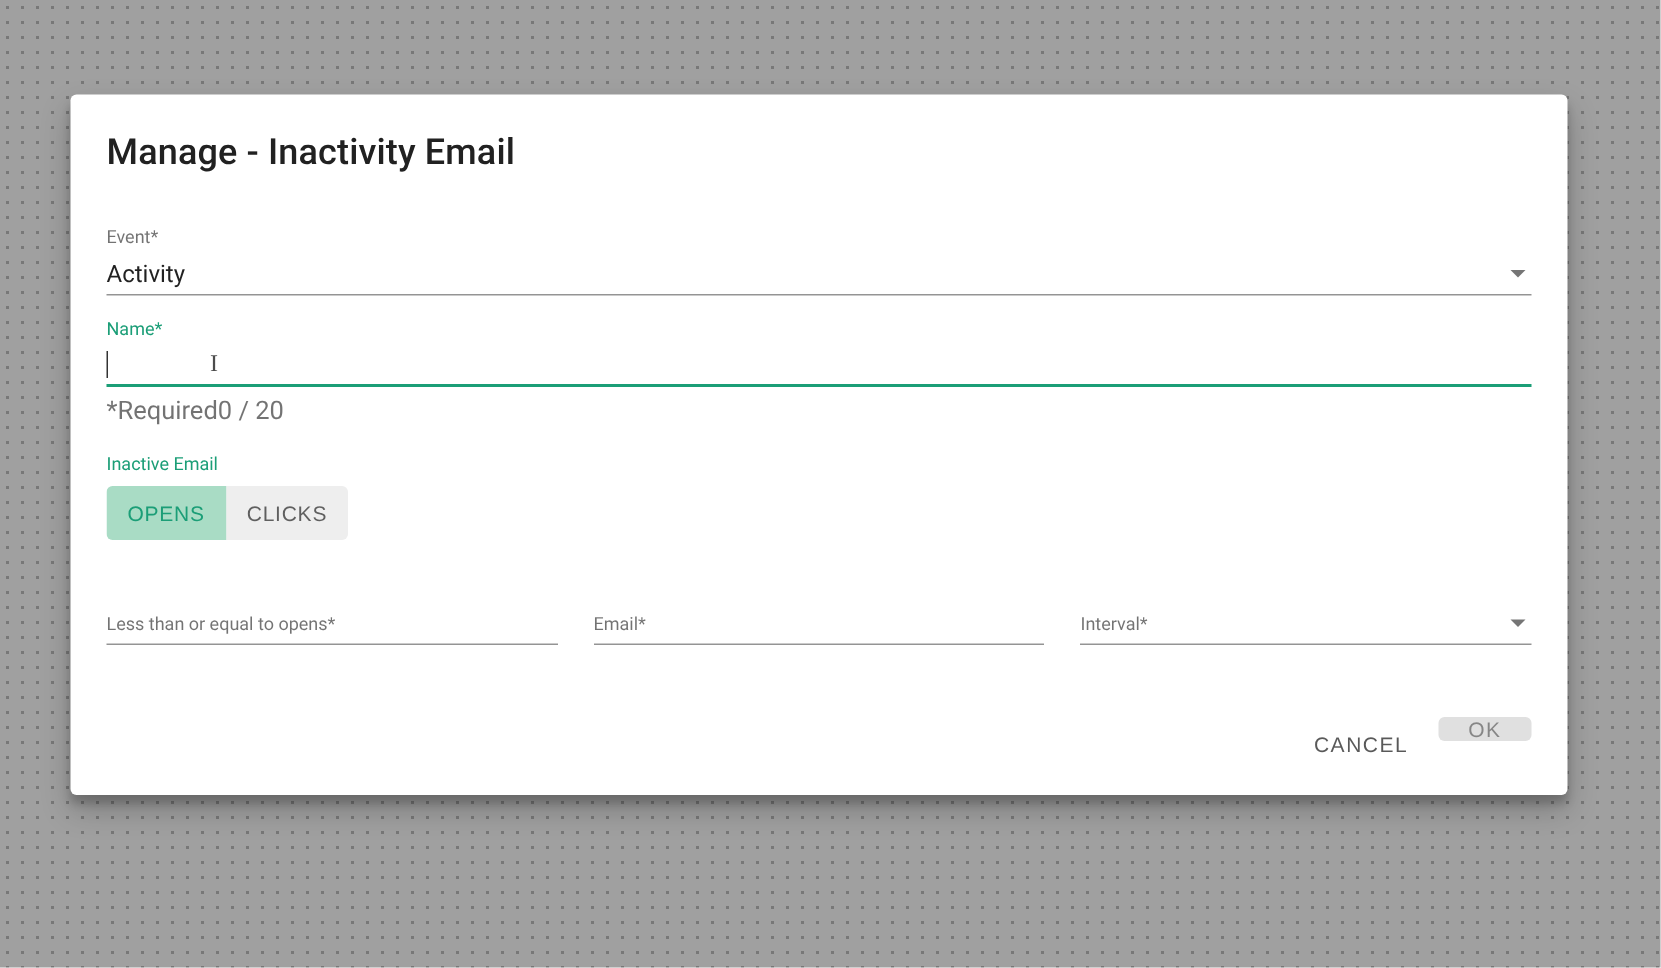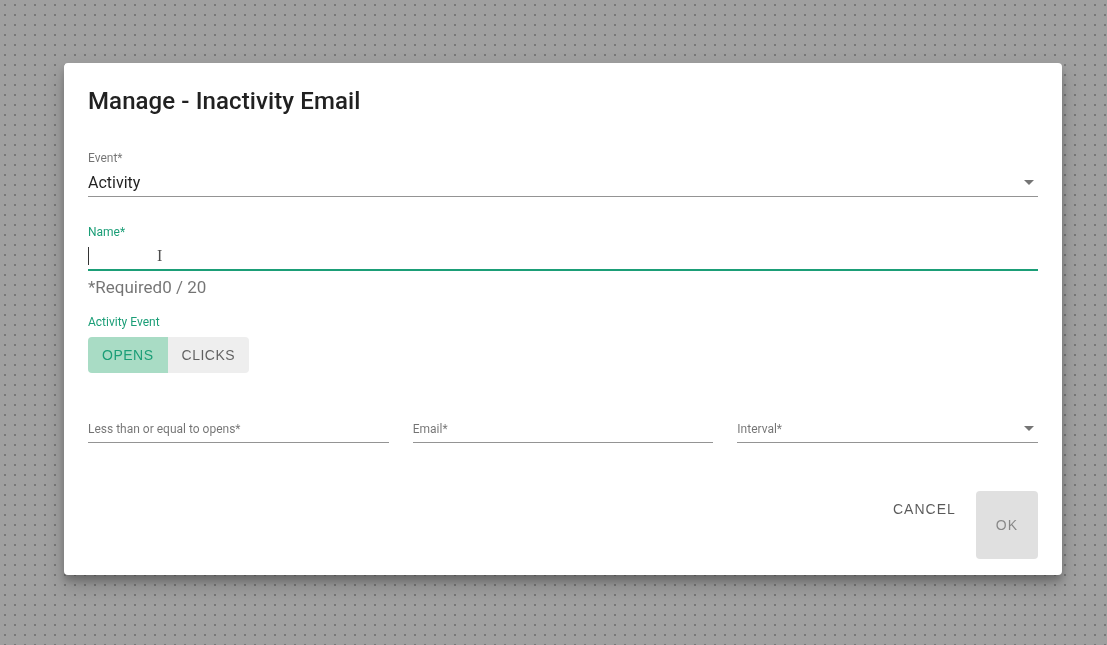--- a/index.html
+++ b/index.html
@@ -8,39 +8,39 @@
       background: #a0a0a0;
       background-image: radial-gradient(circle, rgba(0,0,0,0.25) 1px, transparent 1px);
       background-size: 10px 10px;
       width: 1107px;
       height: 645px;
       overflow: hidden;
       position: relative;
     }
     .dialog {
       position: absolute;
-      left: 64px;
+      left: 47px;
       top: 63px;
       width: 998px;
       background: #fff;
       border-radius: 4px;
       box-shadow: 0 10px 20px rgba(0,0,0,0.22), 0 6px 6px rgba(0,0,0,0.18);
       padding: 24px 24px 16px 24px;
     }
     .dialog-title {
       font-size: 24px;
       font-weight: 500;
       color: #212121;
       margin-bottom: 36px;
       letter-spacing: 0.1px;
     }
     
     .form-field {
       position: relative;
-      margin-bottom: 28px;
+      margin-bottom: 15px;
     }
     .field-label {
       display: block;
       font-size: 12px;
       color: rgba(0,0,0,0.55);
       margin-bottom: 4px;
     }
     .field-label.active {
       color: #1b9e77; 
     }
@@ -135,21 +135,21 @@
       text-transform: uppercase;
     }
     .btn-raised {
       background:#e0e0e0;
       border:none;
       border-radius:4px;
       font-size:14px;
       font-weight:500;
       letter-spacing:1px;
       color: rgba(0,0,0,0.4);
-      padding: 26px 20px;
+      padding: 0 20px;
       cursor: default;
       text-transform: uppercase;
     }
     
     .text-caret {
       display:inline-block;
       width:1px;
       height:18px;
       background: rgba(0,0,0,0.8);
       vertical-align: middle;
@@ -187,21 +187,21 @@
       <input type="text" value="" style="">
       <span class="ibeam-cursor">I</span>
     </div>
     <div class="helper-row">
       <span>*Required</span>
       <span>0 / 20</span>
     </div>
   </div>
 
   <div style="margin-bottom:0;">
-    <span class="section-label">Activity Event</span>
+    <span class="section-label">Inactive Email</span>
     <div class="toggle-group">
       <button class="toggle-btn selected">OPENS</button>
       <button class="toggle-btn">CLICKS</button>
     </div>
   </div>
 
   <div class="row3">
     <div class="col">
       <div class="underline-input">
         <span class="placeholder-only">Less than or equal to opens*</span>

